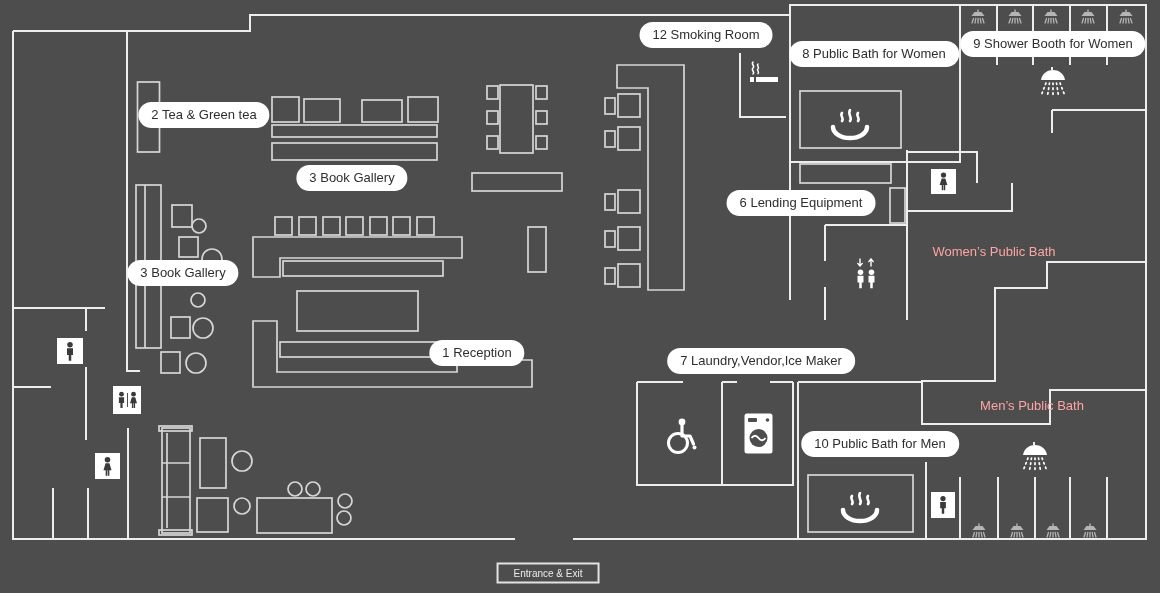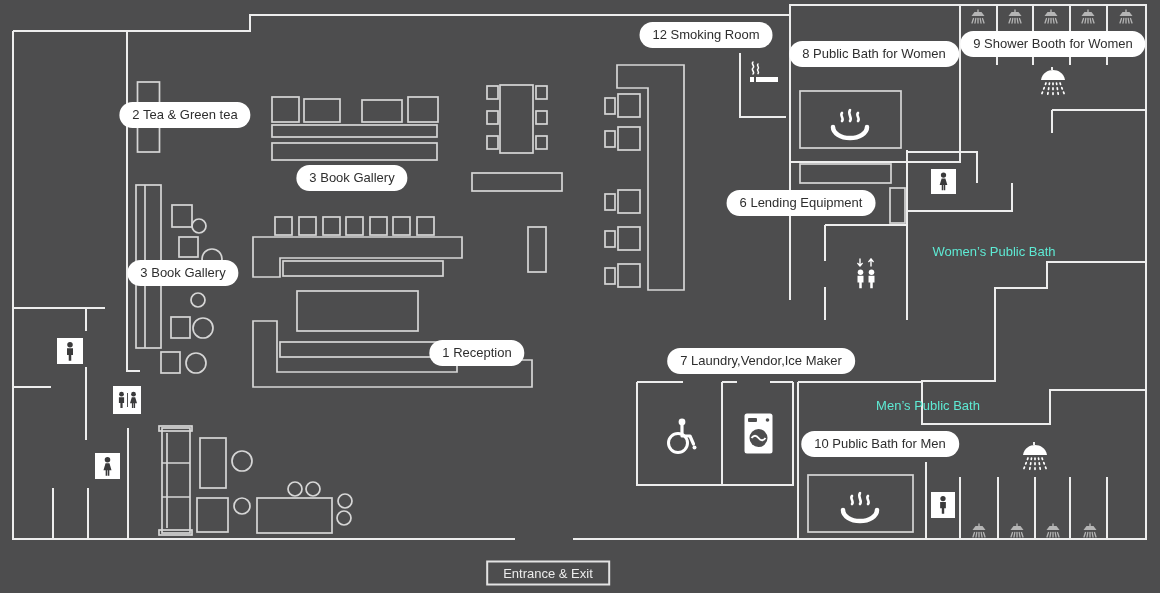--- a/index.html
+++ b/index.html
@@ -19,31 +19,31 @@
     font-size:13px;
     line-height:16px;
     padding:5px 13px;
     border-radius:14px;
     white-space:nowrap;
     z-index:5;
   }
   .area-label{
     position:absolute;
     transform:translate(-50%,-50%);
-    color:#5eead4;
+    color:#fca5a5;
     font-size:13px;
     white-space:nowrap;
     z-index:4;
   }
   .entrance-box{
     position:absolute;
     transform:translate(-50%,-50%);
     border:2px solid #e3e3e3;
     color:#ececec;
-    font-size:13px;
+    font-size:10px;
     padding:3px 15px;
     white-space:nowrap;
     z-index:5;
     text-align:right;
   }
 </style>
 </head>
 <body>
 
 <div class="plan">
@@ -278,26 +278,26 @@
       </g>
       <rect x="-13" y="4" width="4" height="5" fill="#ffffff"></rect>
       <rect x="-7" y="4" width="22" height="5" fill="#ffffff"></rect>
     </g>
   </g>
 </svg>
 
   <div class="pill" style="left:706px;top:35px">12 Smoking Room</div>
   <div class="pill" style="left:874px;top:54px">8 Public Bath for Women</div>
   <div class="pill" style="left:1053px;top:44px">9 Shower Booth for Women</div>
-  <div class="pill" style="left:185px;top:115px">2 Tea &amp; Green tea</div>
+  <div class="pill" style="left:204px;top:115px">2 Tea &amp; Green tea</div>
   <div class="pill" style="left:352px;top:178px">3 Book Gallery</div>
   <div class="pill" style="left:801px;top:203px">6 Lending Equipment</div>
   <div class="pill" style="left:183px;top:273px">3 Book Gallery</div>
   <div class="pill" style="left:477px;top:353px">1 Reception</div>
   <div class="pill" style="left:761px;top:361px">7 Laundry,Vendor,Ice Maker</div>
   <div class="pill" style="left:880px;top:444px">10 Public Bath for Men</div>
 
   <div class="area-label" style="left:994px;top:251px">Women’s Public Bath</div>
-  <div class="area-label" style="left:928px;top:405px">Men’s Public Bath</div>
+  <div class="area-label" style="left:1032px;top:405px">Men’s Public Bath</div>
 
   <div class="entrance-box" style="left:548px;top:573px">Entrance &amp; Exit</div>
 
 </div>
 
 </body></html>

